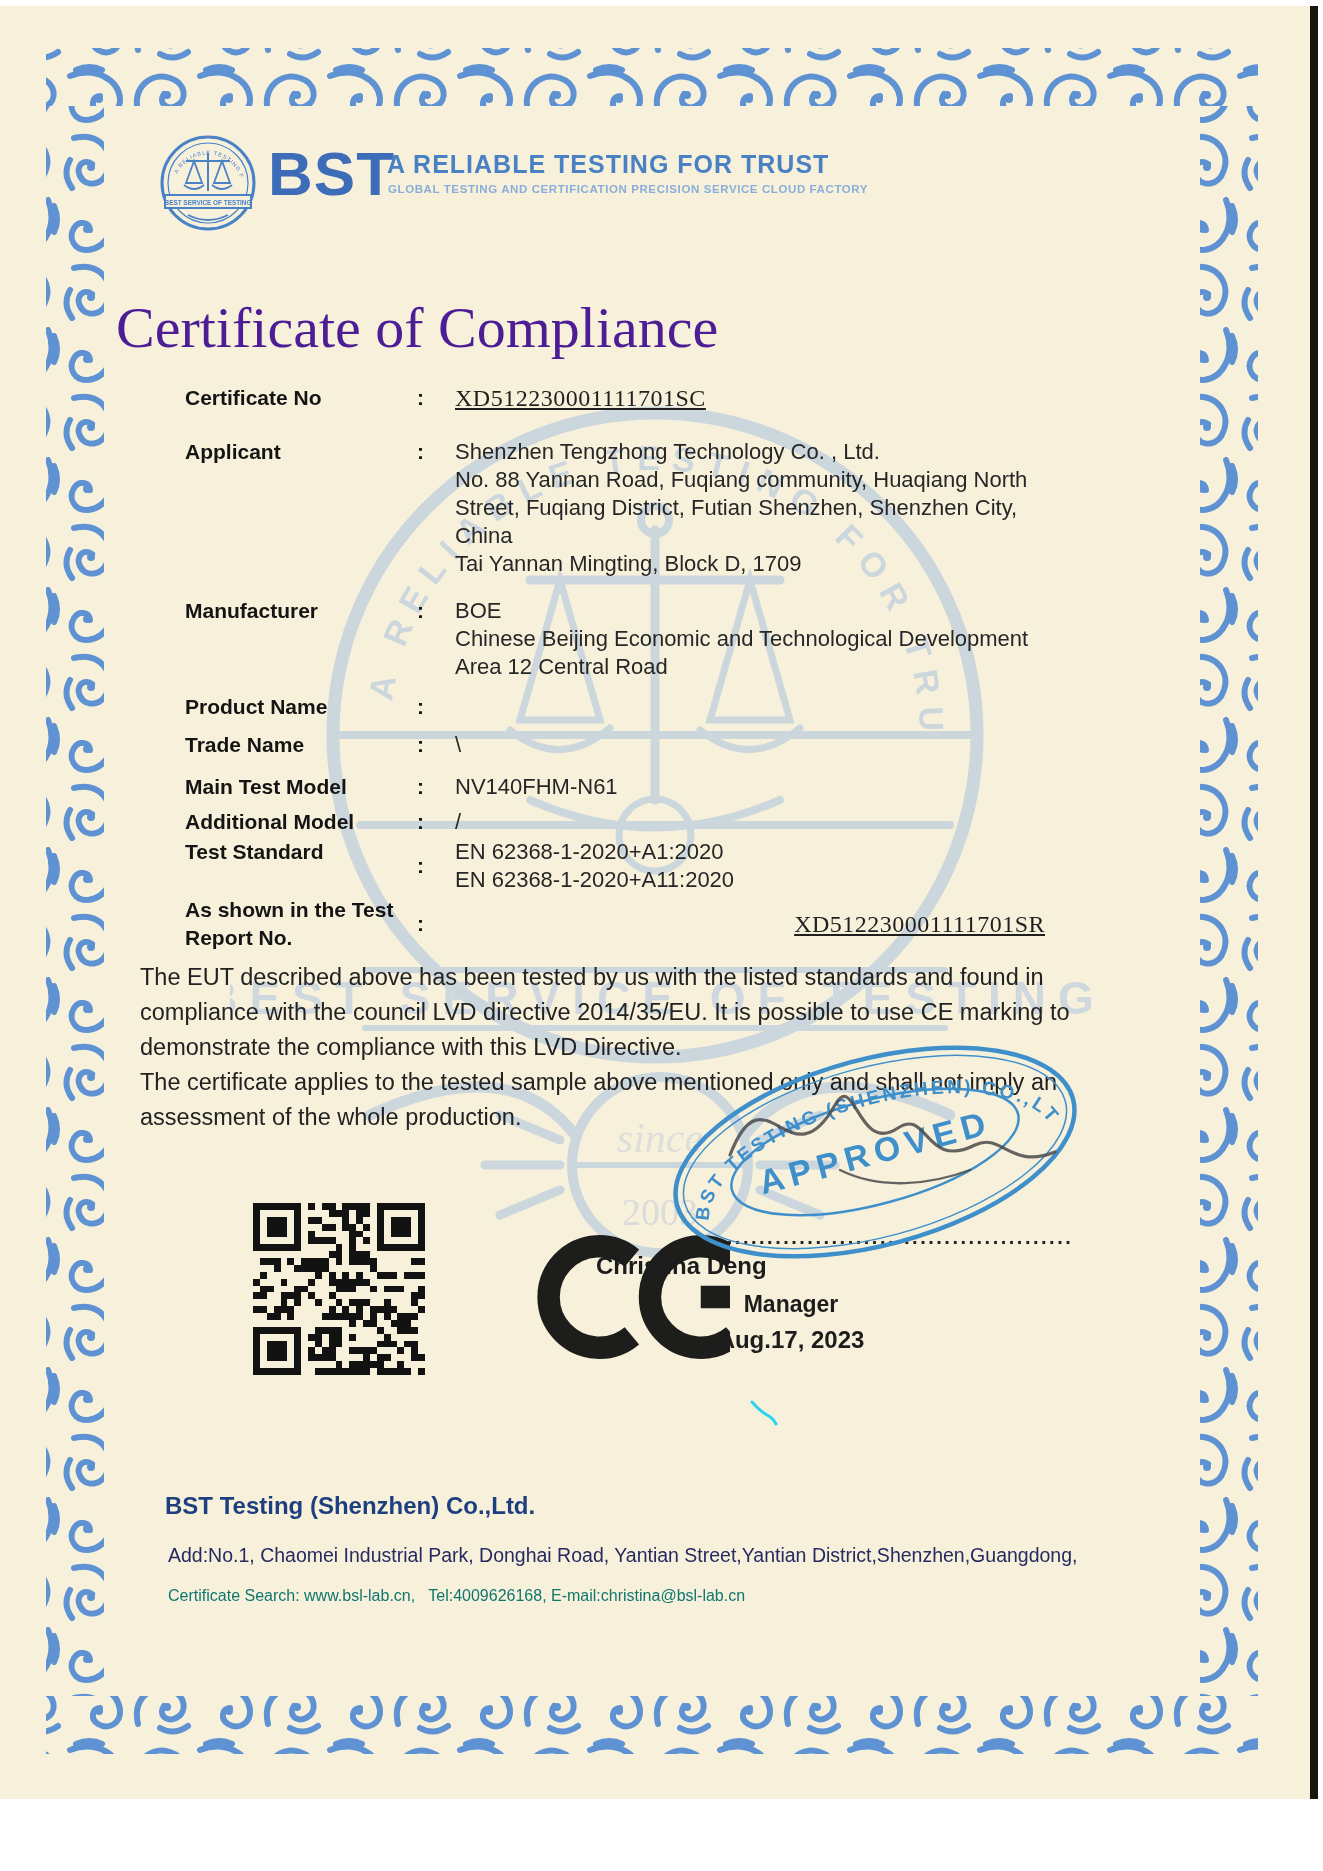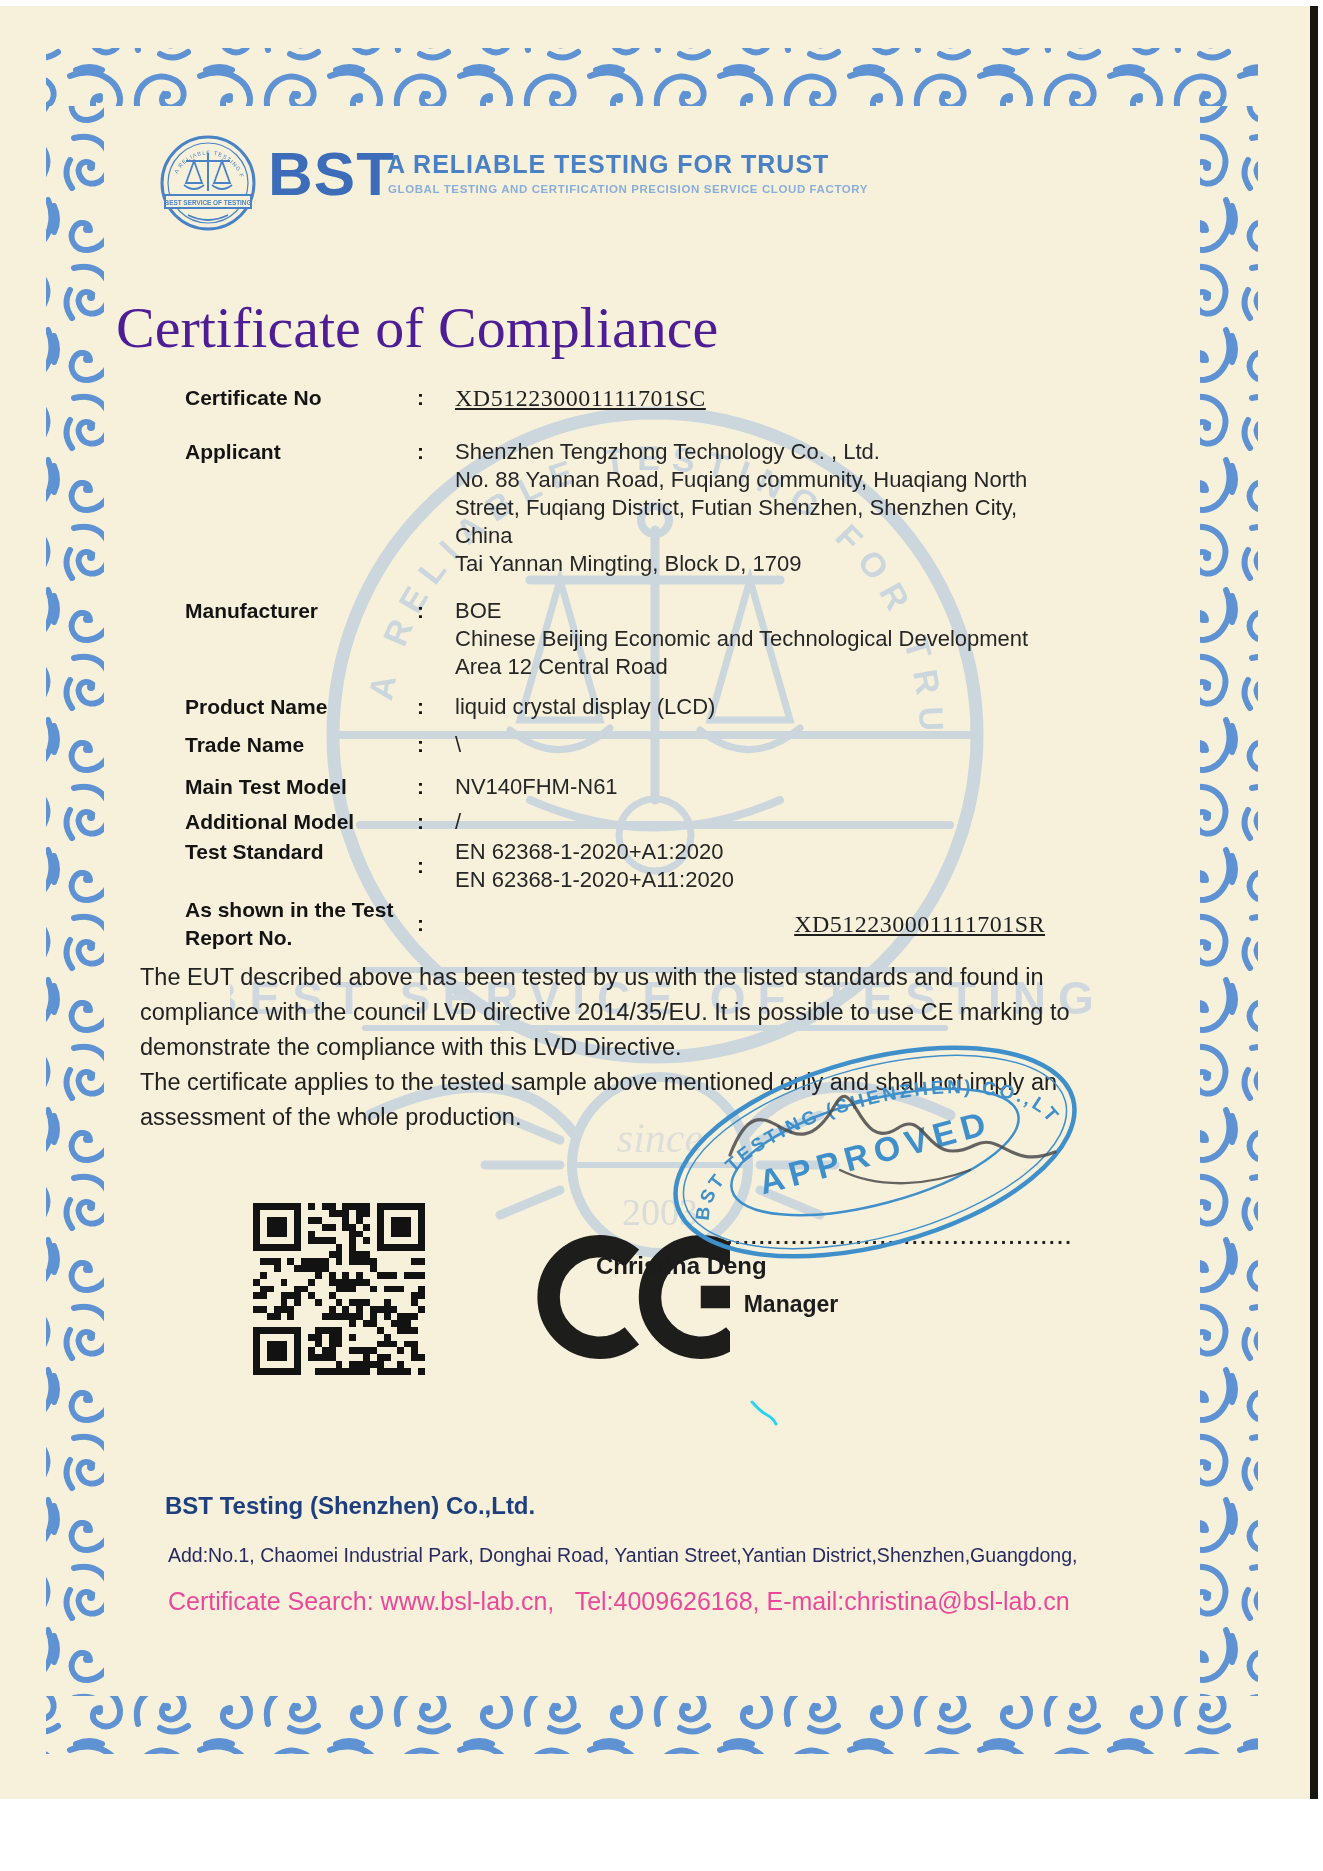--- a/index.html
+++ b/index.html
@@ -43,21 +43,21 @@
   .sig-role{position:absolute;left:596px;top:1291px;width:390px;text-align:center;
             font-size:23px;font-weight:bold;color:#1c1c1c;z-index:3;}
   .sig-date{position:absolute;left:596px;top:1326px;width:390px;text-align:center;
             font-size:24px;font-weight:bold;color:#1c1c1c;z-index:3;}
 
   .stamp{position:absolute;left:630px;top:1020px;width:490px;height:280px;z-index:5;}
   .cyan-mark{position:absolute;left:748px;top:1398px;width:40px;height:36px;z-index:3;}
 
   .footer-company{position:absolute;left:165px;top:1492px;font-size:24px;font-weight:bold;color:#1d3f7f;z-index:3;}
   .footer-address{position:absolute;left:168px;top:1544px;font-size:19.5px;color:#262a60;z-index:3;}
-  .footer-contact{position:absolute;left:168px;top:1587px;font-size:25px;color:#ec4899;white-space:pre;z-index:3;}
+  .footer-contact{position:absolute;left:168px;top:1587px;font-size:16px;color:#0f766e;white-space:pre;z-index:3;}
 
   .wm{position:absolute;left:230px;top:370px;width:870px;height:900px;z-index:1;opacity:.55;}
   .border-svg{z-index:2;}
 </style>
 </head>
 <body>
 
 <div class="canvas">
   <div class="paper"></div>
   <div class="scan-edge-right"></div>
@@ -172,23 +172,20 @@
       <div class="fcolon">:</div>
       <div class="fval">
         <div class="vline">BOE</div>
         <div class="vline">Chinese Beijing Economic and Technological Development</div>
         <div class="vline">Area 12 Central Road</div>
       </div>
     </div>
     <div class="frow mb10">
       <div class="flabel">Product Name</div>
       <div class="fcolon">:</div>
-      <div class="fval">
-        <div class="vline">liquid crystal display (LCD)</div>
-      </div>
     </div>
     <div class="frow mb14">
       <div class="flabel">Trade Name</div>
       <div class="fcolon">:</div>
       <div class="fval">
         <div class="vline">\</div>
       </div>
     </div>
     <div class="frow mb7">
       <div class="flabel">Main Test Model</div>
@@ -535,20 +532,21 @@
     <g fill="none" stroke="#1d1d1b" stroke-width="23">
       <path d="M99.4,30.2 A52,52 0 1 0 99.4,109.8"></path>
       <path d="M203.4,30.2 A52,52 0 1 0 203.4,109.8"></path>
       <line x1="170" y1="70" x2="212" y2="70"></line>
     </g>
   </svg>
 
   <div class="sig-dots">............................................</div>
   <div class="sig-name">Christina Deng</div>
   <div class="sig-role">Manager</div>
+  <div class="sig-date">Aug.17, 2023</div>
 
   <svg class="stamp" viewBox="0 0 490 280">
     <g transform="rotate(-15 245 132)">
       <g fill="none" stroke="#3f8fca">
         <ellipse cx="245" cy="132" rx="205" ry="93" stroke-width="4.5"></ellipse>
         <ellipse cx="245" cy="132" rx="197" ry="85" stroke-width="1.5"></ellipse>
         <ellipse cx="245" cy="132" rx="148" ry="52" stroke-width="2.5"></ellipse>
       </g>
       <path id="stampArc" d="M67,160 A178,75 0 0 1 423,160" fill="none"></path>
       <text font-size="19" font-weight="bold" fill="#3f8fca" letter-spacing="3">

